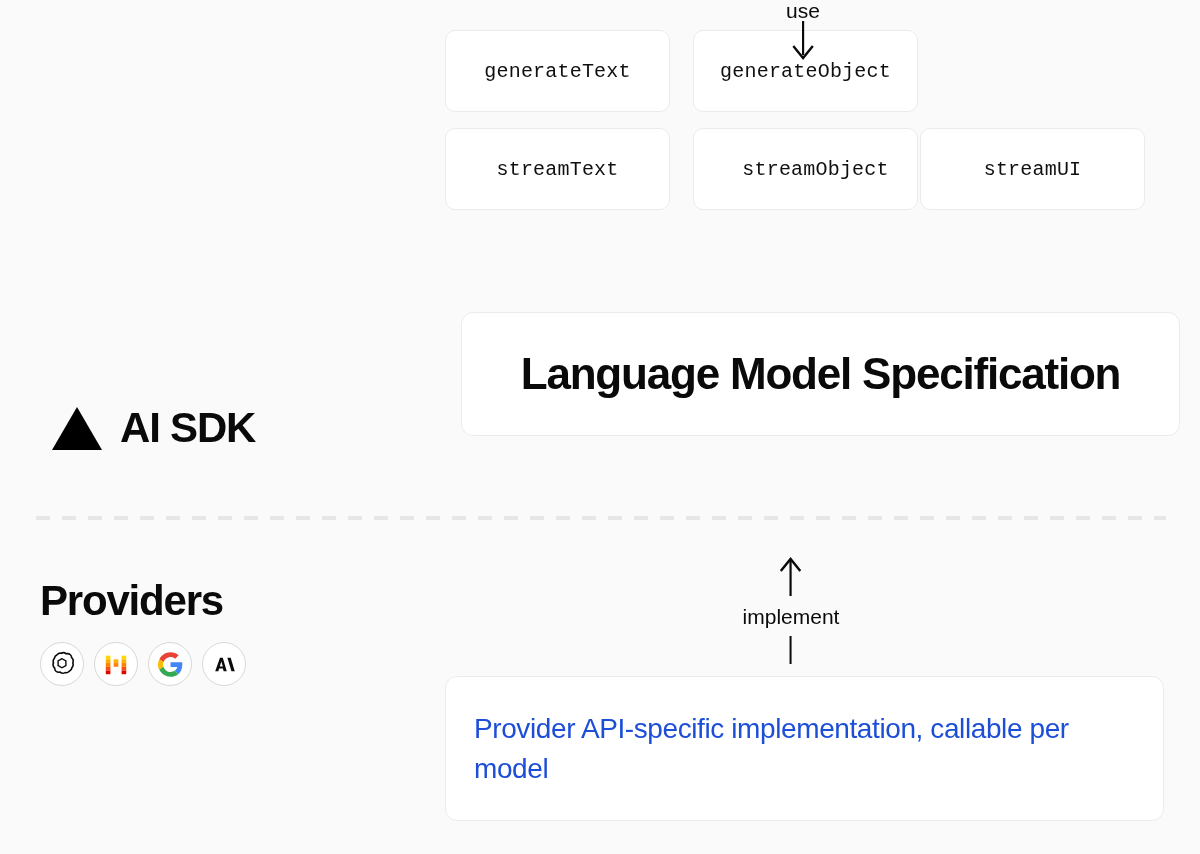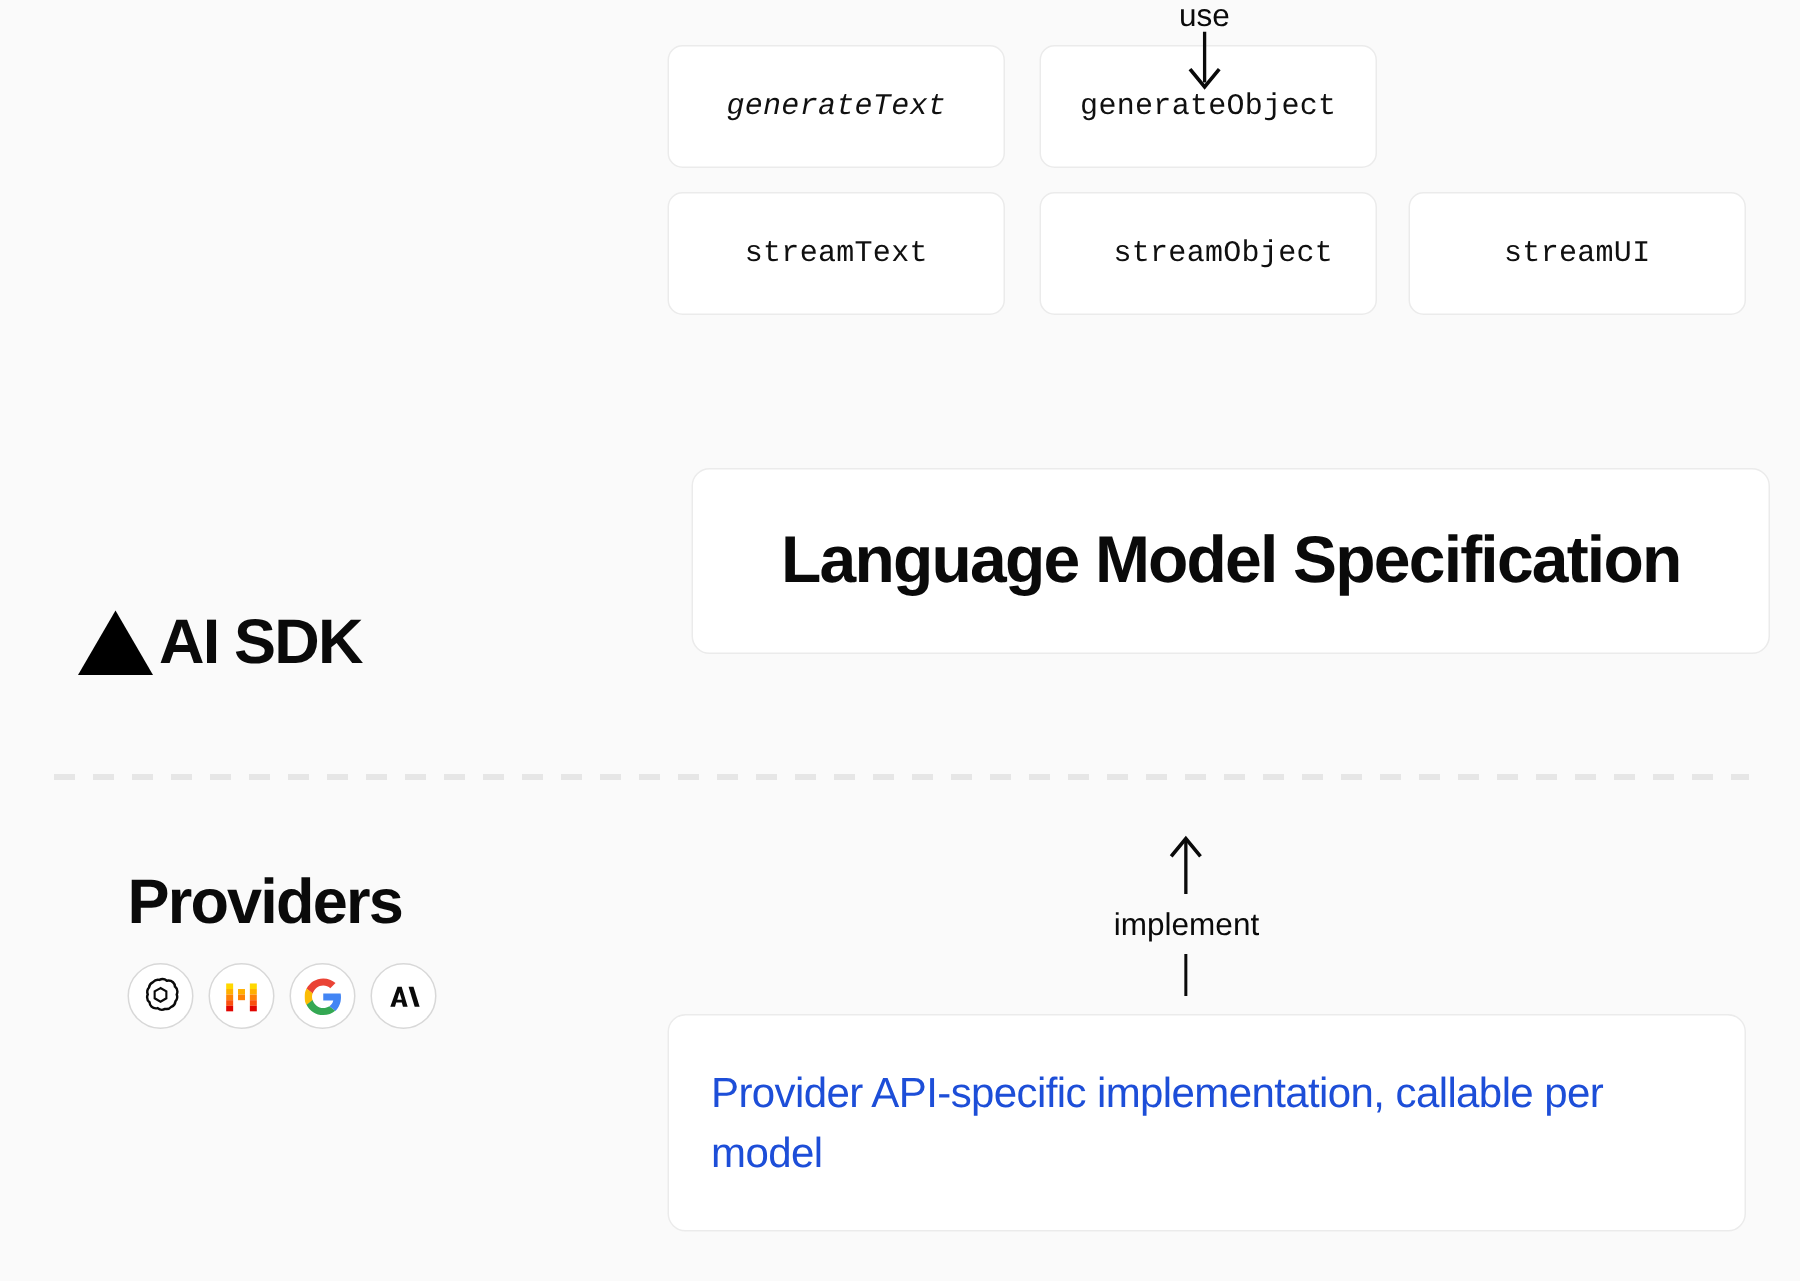--- a/index.html
+++ b/index.html
@@ -39,25 +39,25 @@
     border-radius: 10px;
   }
   .fn-label {
     font-family: "Liberation Mono", "DejaVu Sans Mono", monospace;
     font-size: 20px;
     letter-spacing: 0.2px;
     color: #101010;
     white-space: nowrap;
   }
 
-  .fn-r1c1 { left: 445px;  top: 30px; font-style: italic; }
+  .fn-r1c1 { left: 445px;  top: 30px; }
   .fn-r1c2 { left: 693px;  top: 30px; }
   .fn-r2c1 { left: 445px;  top: 128px; }
   .fn-r2c2 { left: 693px;  top: 128px; padding-left: 20px; }
-  .fn-r2c3 { left: 939px;  top: 128px; }
+  .fn-r2c3 { left: 920px;  top: 128px; }
 
   
   .big-box {
     left: 445px;
     width: 719px;
     box-sizing: border-box;
   }
   .spec-box {
     top: 312px;
     height: 124px;
@@ -131,41 +131,40 @@
     background-repeat: repeat-x;
   }
 
   
   .aisdk {
     position: absolute;
     left: 52px;
     top: 404px;
     display: flex;
     align-items: center;
-    gap: 4px;
+    gap: 18px;
   }
   .tri {
     width: 0;
     height: 0;
     border-left: 25px solid transparent;
     border-right: 25px solid transparent;
     border-bottom: 43px solid #000000;
   }
   .aisdk-label {
     font-size: 42px;
     font-weight: bold;
     letter-spacing: -1.2px;
     color: #0a0a0a;
   }
 
   .providers {
     position: absolute;
     left: 40px;
     top: 578px;
-    margin-left: 45px;
   }
   .providers-title {
     font-size: 42px;
     font-weight: bold;
     letter-spacing: -1.2px;
     color: #0a0a0a;
     line-height: 1.1;
     margin: 0;
   }
   .provider-icons {

